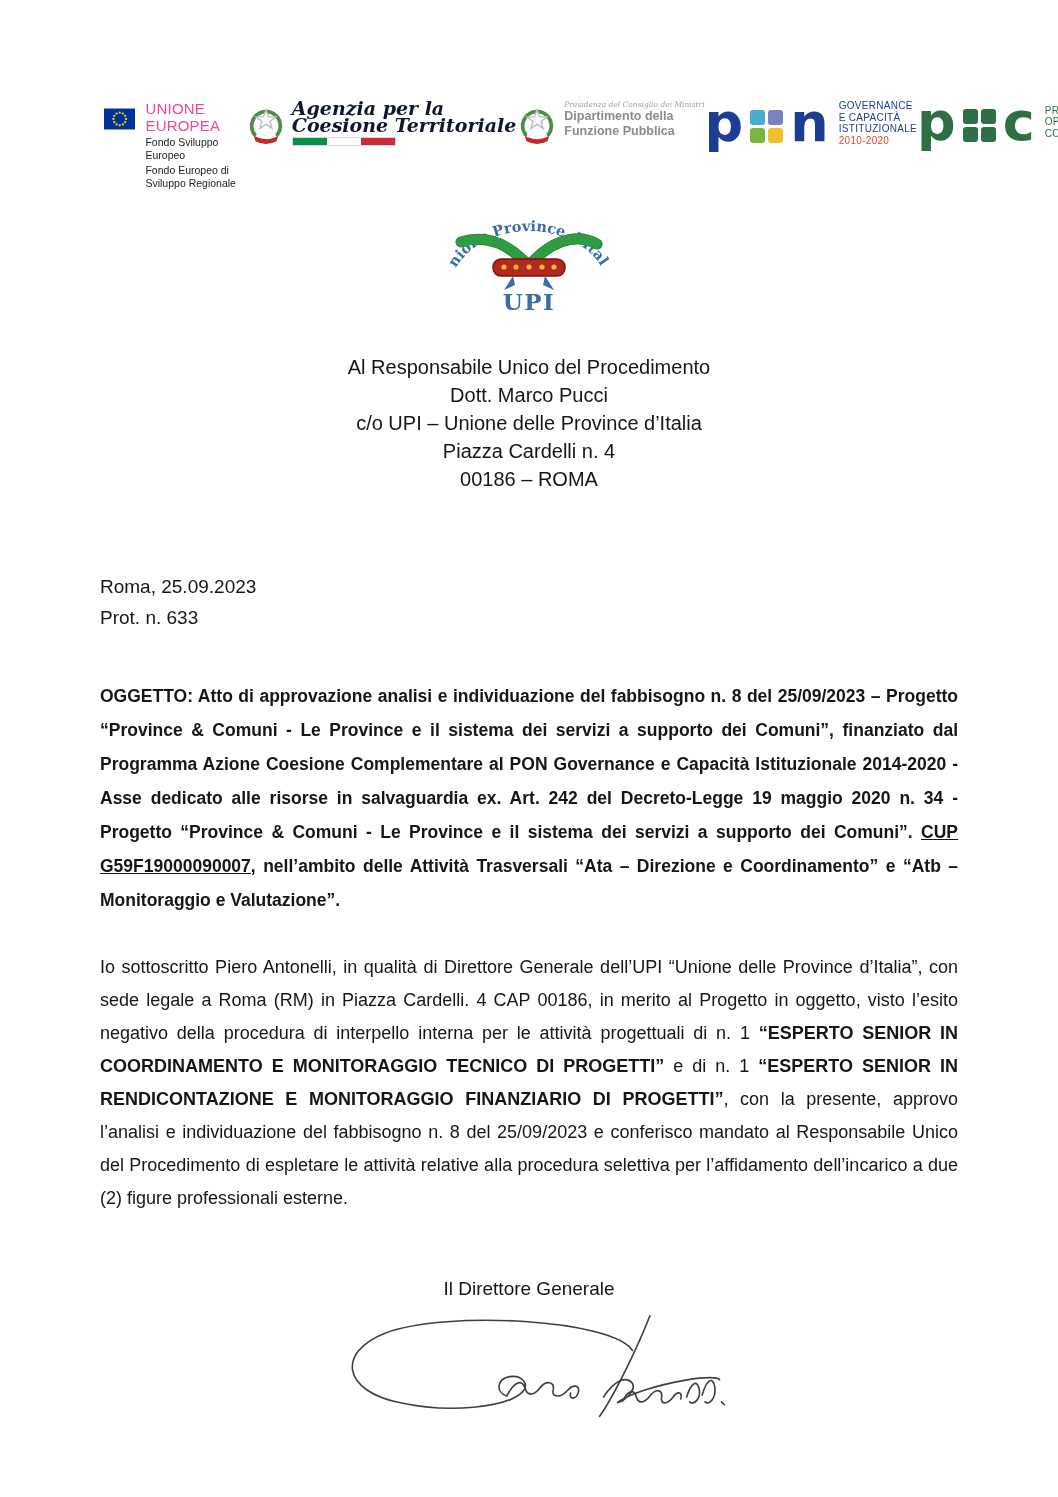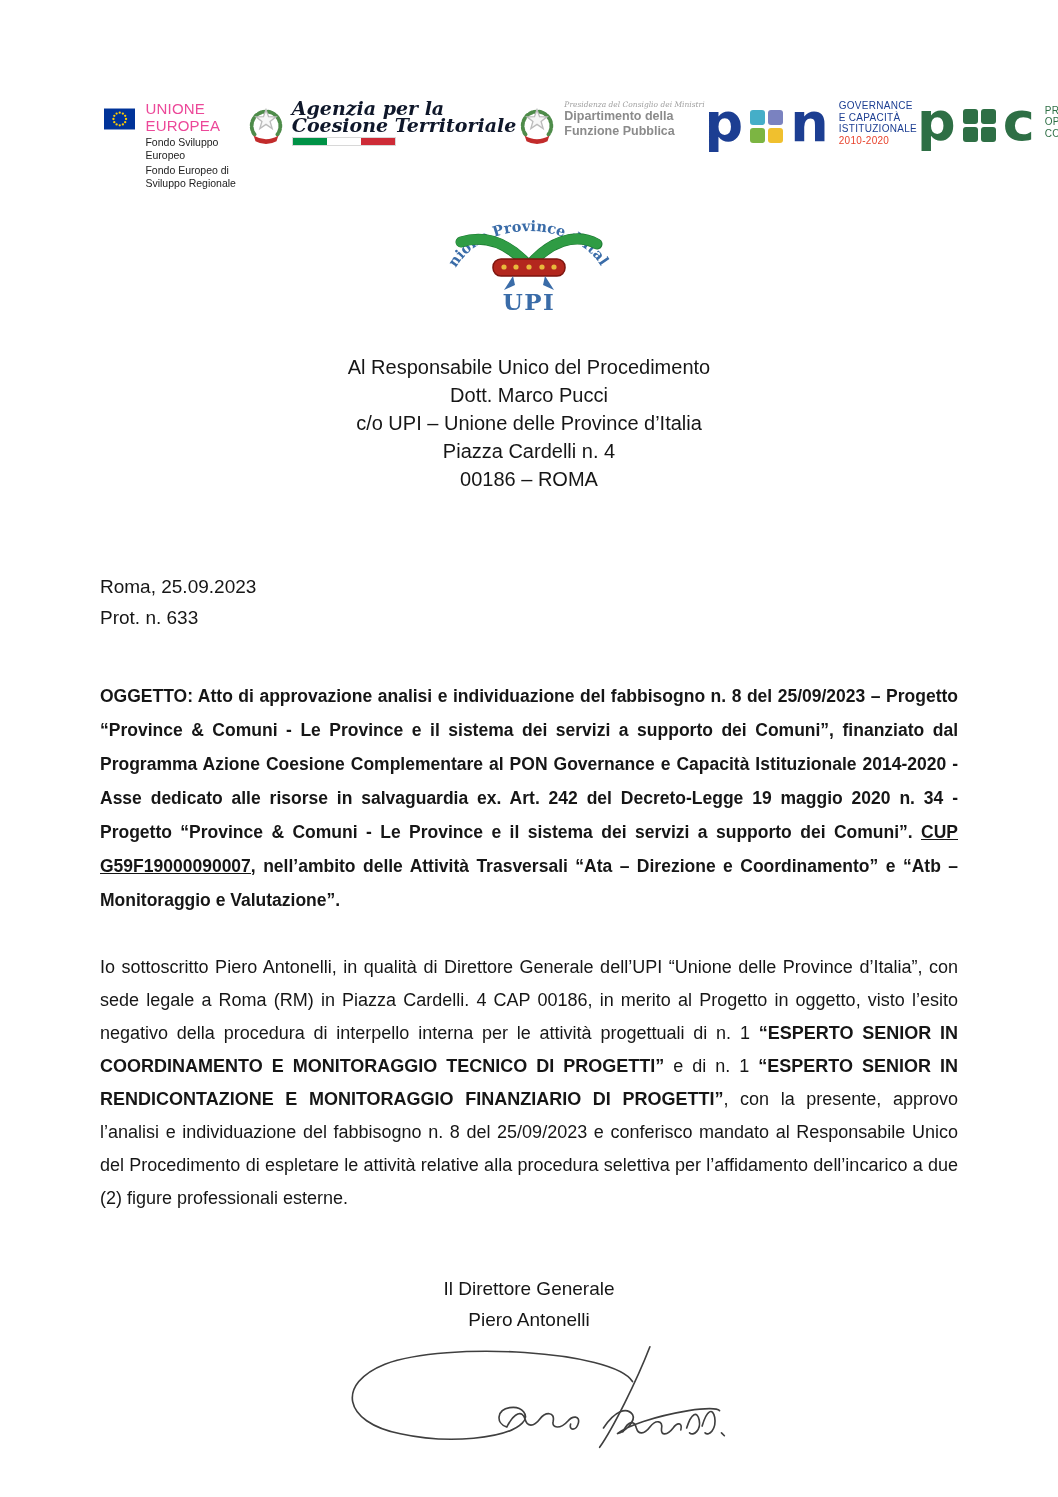--- a/index.html
+++ b/index.html
@@ -228,21 +228,20 @@
     <div>Roma, 25.09.2023</div>
     <div>Prot. n. 633</div>
   </div>
 
   <p class="subject"><span>OGGETTO: Atto di approvazione analisi e individuazione del fabbisogno n. 8 del 25/09/2023 – Progetto “Province &amp; Comuni - Le Province e il sistema dei servizi a supporto dei Comuni”, finanziato dal Programma Azione Coesione Complementare al PON Governance e Capacità Istituzionale 2014-2020 - Asse dedicato alle risorse in salvaguardia ex. Art. 242 del Decreto-Legge 19 maggio 2020 n. 34 - Progetto “Province &amp; Comuni - Le Province e il sistema dei servizi a supporto dei Comuni”. </span><span class="cup">CUP G59F19000090007,</span><span> nell’ambito delle Attività Trasversali “Ata – Direzione e Coordinamento” e “Atb – Monitoraggio e Valutazione”.</span></p>
 
   <p class="bodytext"><span>Io sottoscritto Piero Antonelli, in qualità di Direttore Generale dell’UPI “Unione delle Province d’Italia”, con sede legale a Roma (RM) in Piazza Cardelli. 4 CAP 00186, in merito al Progetto in oggetto, visto l’esito negativo della procedura di interpello interna per le attività progettuali di n. 1 </span><b>“ESPERTO SENIOR IN COORDINAMENTO E MONITORAGGIO TECNICO DI PROGETTI”</b><span> e di n. 1 </span><b>“ESPERTO SENIOR IN RENDICONTAZIONE E MONITORAGGIO FINANZIARIO DI PROGETTI”</b><span>, con la presente, approvo l’analisi e individuazione del fabbisogno n. 8 del 25/09/2023 e conferisco mandato al Responsabile Unico del Procedimento di espletare le attività relative alla procedura selettiva per l’affidamento dell’incarico a due (2) figure professionali esterne.</span></p>
 
   <div class="sigblock">
     <div>Il Direttore Generale</div>
-    <div>Piero Antonelli</div>
     <svg class="sig-svg" width="400" height="118" viewBox="0 0 410 122">
       <g fill="none" stroke="#3f3f3f" stroke-width="1.7" stroke-linecap="round">
         <path d="M312,44 C292,12 120,2 56,26 C6,46 12,86 72,98 C122,109 182,103 198,87 C206,79 198,69 185,71 C172,73 170,87 182,91 C190,76 198,73 201,83 C203,91 210,91 216,83 C222,75 232,75 230,85 C228,93 238,93 245,85 C250,79 258,79 256,87 C254,95 246,95 248,88"></path>
         <path d="M330,8 C316,44 292,92 278,112"></path>
         <path d="M282,92 C294,74 306,70 312,78 C316,85 304,96 296,98 C306,90 334,80 370,74 C390,71 400,72 402,74"></path>
         <path d="M302,96 C308,84 314,84 316,92 C318,99 324,99 330,91 C336,83 344,84 342,93 C341,100 348,100 354,92 C358,86 364,86 362,94"></path>
         <path d="M368,92 C373,76 379,74 381,84 C383,94 375,101 371,97"></path>
         <path d="M384,90 C389,73 395,71 397,81 C399,93 391,101 387,97"></path>
         <path d="M404,97 l3,3"></path>
       </g>

